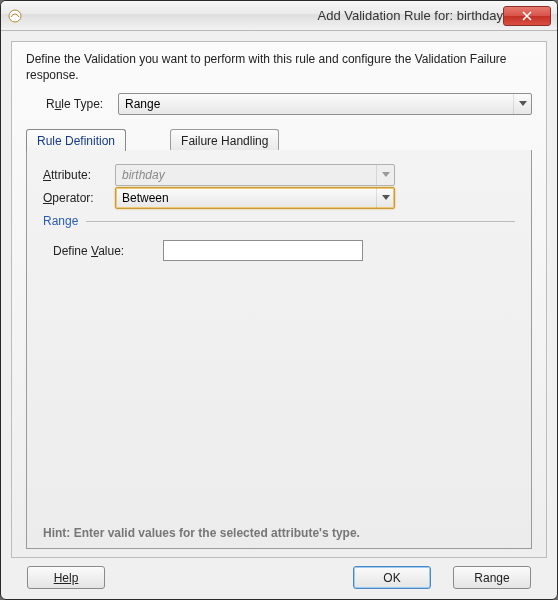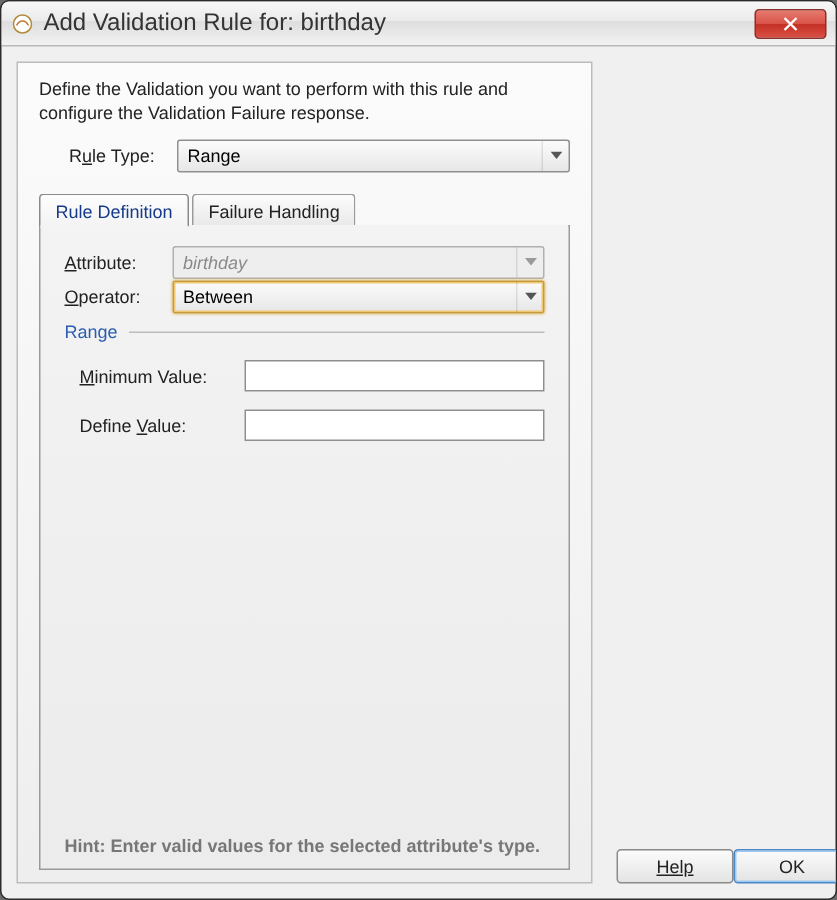--- a/index.html
+++ b/index.html
@@ -1,52 +1,52 @@
 <!DOCTYPE html>
 <html><head>
 <meta charset="utf-8">
 <style>
 * { box-sizing: border-box; font-family: "Segoe UI", Tahoma, sans-serif; font-size: 12px; }
 body { margin: 0; background: #6a6a6a; width: 558px; height: 600px; overflow: hidden; }
 .window { width: 558px; height: 600px; background: #f0f0f0; border: 1px solid #2a2a2a; border-radius: 6px; overflow: hidden; display: flex; flex-direction: column; }
 .titlebar { height: 30px; background: linear-gradient(to bottom, #f8f8f8 0%, #eaeaea 45%, #dedede 46%, #f2f2f2 100%); border-bottom: 1px solid #b8b8b8; display: flex; align-items: center; padding: 0 6px; }
 .title-icon { width: 16px; height: 16px; margin-right: 6px; display:flex; align-items:center; justify-content:center; }
 .title-icon svg { width:16px; height:16px; }
-.title-text { flex: 1; color: #333; font-size: 16px; }
+.title-text { flex: 1; color: #333; font-size: 13px; text-align: right; }
 .close-btn { width: 48px; height: 20px; background: linear-gradient(to bottom, #e67a6f 0%, #d9544a 48%, #c43125 52%, #da4f44 100%); border: 1px solid #8a3029; border-radius: 3px; display:flex; align-items:center; justify-content:center; color:#fff; cursor:pointer; }
 .close-btn svg { width:10px; height:10px; }
-.outer { flex:1; padding: 10px; display:flex; flex-direction:row; }
+.outer { flex:1; padding: 10px; display:flex; flex-direction:column; }
 .panel { flex:1; border:1px solid #bcbcbc; background: linear-gradient(to bottom,#fbfbfb,#eeeeee); padding: 10px 14px 8px; display:flex; flex-direction:column; }
 .instr { color:#222; line-height:1.3; margin-bottom:10px; }
 .row { display:flex; align-items:center; margin-bottom:10px;margin-left:20px; }
 .row-label { width: 72px; color:#222; }
 .row-label.disabled { color:#9a9a9a; }
 .underline { text-decoration: underline; }
 .select { flex:1; height:22px; background: linear-gradient(to bottom,#fbfbfb,#e7e7e7); border:1px solid #8f8f8f; border-radius:2px; display:flex; align-items:center; padding:0 22px 0 6px; position:relative; cursor:pointer; }
 .select.focused { border:1px solid #c79a3a; box-shadow:0 0 0 1px #f0c874 inset, 0 0 2px #e3b456; }
 .select.disabled { background:#eeeeee; border:1px solid #b0b0b0; color:#8a8a8a; cursor:default;font-style:italic; }
 .select-arrow { position:absolute; right:0; top:0; bottom:0; width:18px; display:flex; align-items:center; justify-content:center; border-left:1px solid rgba(0,0,0,0.1); }
 .select-arrow svg{ width:8px; height:6px; }
-.tabstrip { display:flex; align-items:flex-end; height:24px; margin-top:2px; }
+.tabstrip { display:flex; align-items:flex-end; height:24px; margin-top:2px;gap:42px; }
 .tab { height:22px; padding:0 10px; display:flex; align-items:center; border:1px solid #9a9a9a; border-bottom:none; background:linear-gradient(to bottom,#fcfcfc,#e8e8e8); border-radius:3px 3px 0 0; margin-right:2px; cursor:pointer; color:#222; }
 .tab.active { color:#153a8a; font-weight:400; background:linear-gradient(to bottom,#fdfdfd,#f3f3f3); border-color:#8a8a8a; position:relative; z-index:2; }
 .tab.active::after { content:""; position:absolute; left:0; right:0; bottom:-1px; height:2px; background:#f3f3f3; }
 .tabstrip-rest { flex:1; border-bottom:1px solid #9a9a9a; height:1px; align-self:flex-end; }
 .tabcontent { flex:1; border:1px solid #9a9a9a; border-top:none; background:linear-gradient(to bottom,#f3f3f3,#ececec); padding:14px 16px 8px; display:flex; flex-direction:column; position:relative; margin-top:-1px; }
 .formrow { display:flex; align-items:center; margin-bottom:1px; }
 .formrow .lbl { width:72px; color:#222; }
 .fieldset { margin-top:4px; }
 .legendrow { display:flex; align-items:center; margin-bottom:12px; }
 .legend { color:#2a5db0; padding-right:8px; }
 .legendline { flex:1; height:1px; background:#bcbcbc; }
 .valrow { display:flex; align-items:center; margin:6px 0 12px 10px; }
 .valrow .vlbl { width:110px; color:#222; }
 .txt { width:200px; height:21px; border:1px solid #8e8e8e; background:#fff; padding:0 4px; }
 .hint { color:#777; margin-top:auto; padding-top:8px;font-weight:bold; }
-.footer { display:flex; align-items:flex-end; padding:8px 16px 0; gap:0; }
+.footer { display:flex; align-items:flex-end; padding:8px 16px 0; gap:22px; }
 .spacer { flex:1; }
 .btn { min-width:78px; height:23px; border:1px solid #8a8a8a; background:linear-gradient(to bottom,#fbfbfb,#e4e4e4); border-radius:3px; display:flex; align-items:center; justify-content:center; cursor:pointer; color:#222; padding:0 12px; }
 .btn.default { border:1px solid #4a88c7; box-shadow:0 0 0 1px #9fcaf0 inset; }
 </style>
 </head>
 <body>
 
 <div class="window">
   <div class="titlebar">
     <span class="title-icon">
@@ -113,24 +113,20 @@
             </span>
           </div>
         </div>
 
         <div class="fieldset">
           <div class="legendrow">
             <span class="legend">Range</span>
             <span class="legendline"></span>
           </div>
           <div class="valrow">
-            <span class="vlbl"><span class="underline">M</span><span>inimum Value:</span></span>
-            <input class="txt" type="text" value="" style="">
-          </div>
-          <div class="valrow">
             <span class="vlbl"><span>Define </span><span class="underline">V</span><span>alue:</span></span>
             <input class="txt" type="text" value="" style="">
           </div>
         </div>
 
         <div class="hint">Hint: Enter valid values for the selected attribute's type.</div>
       </div>
     </div>
 
     <div class="footer">

